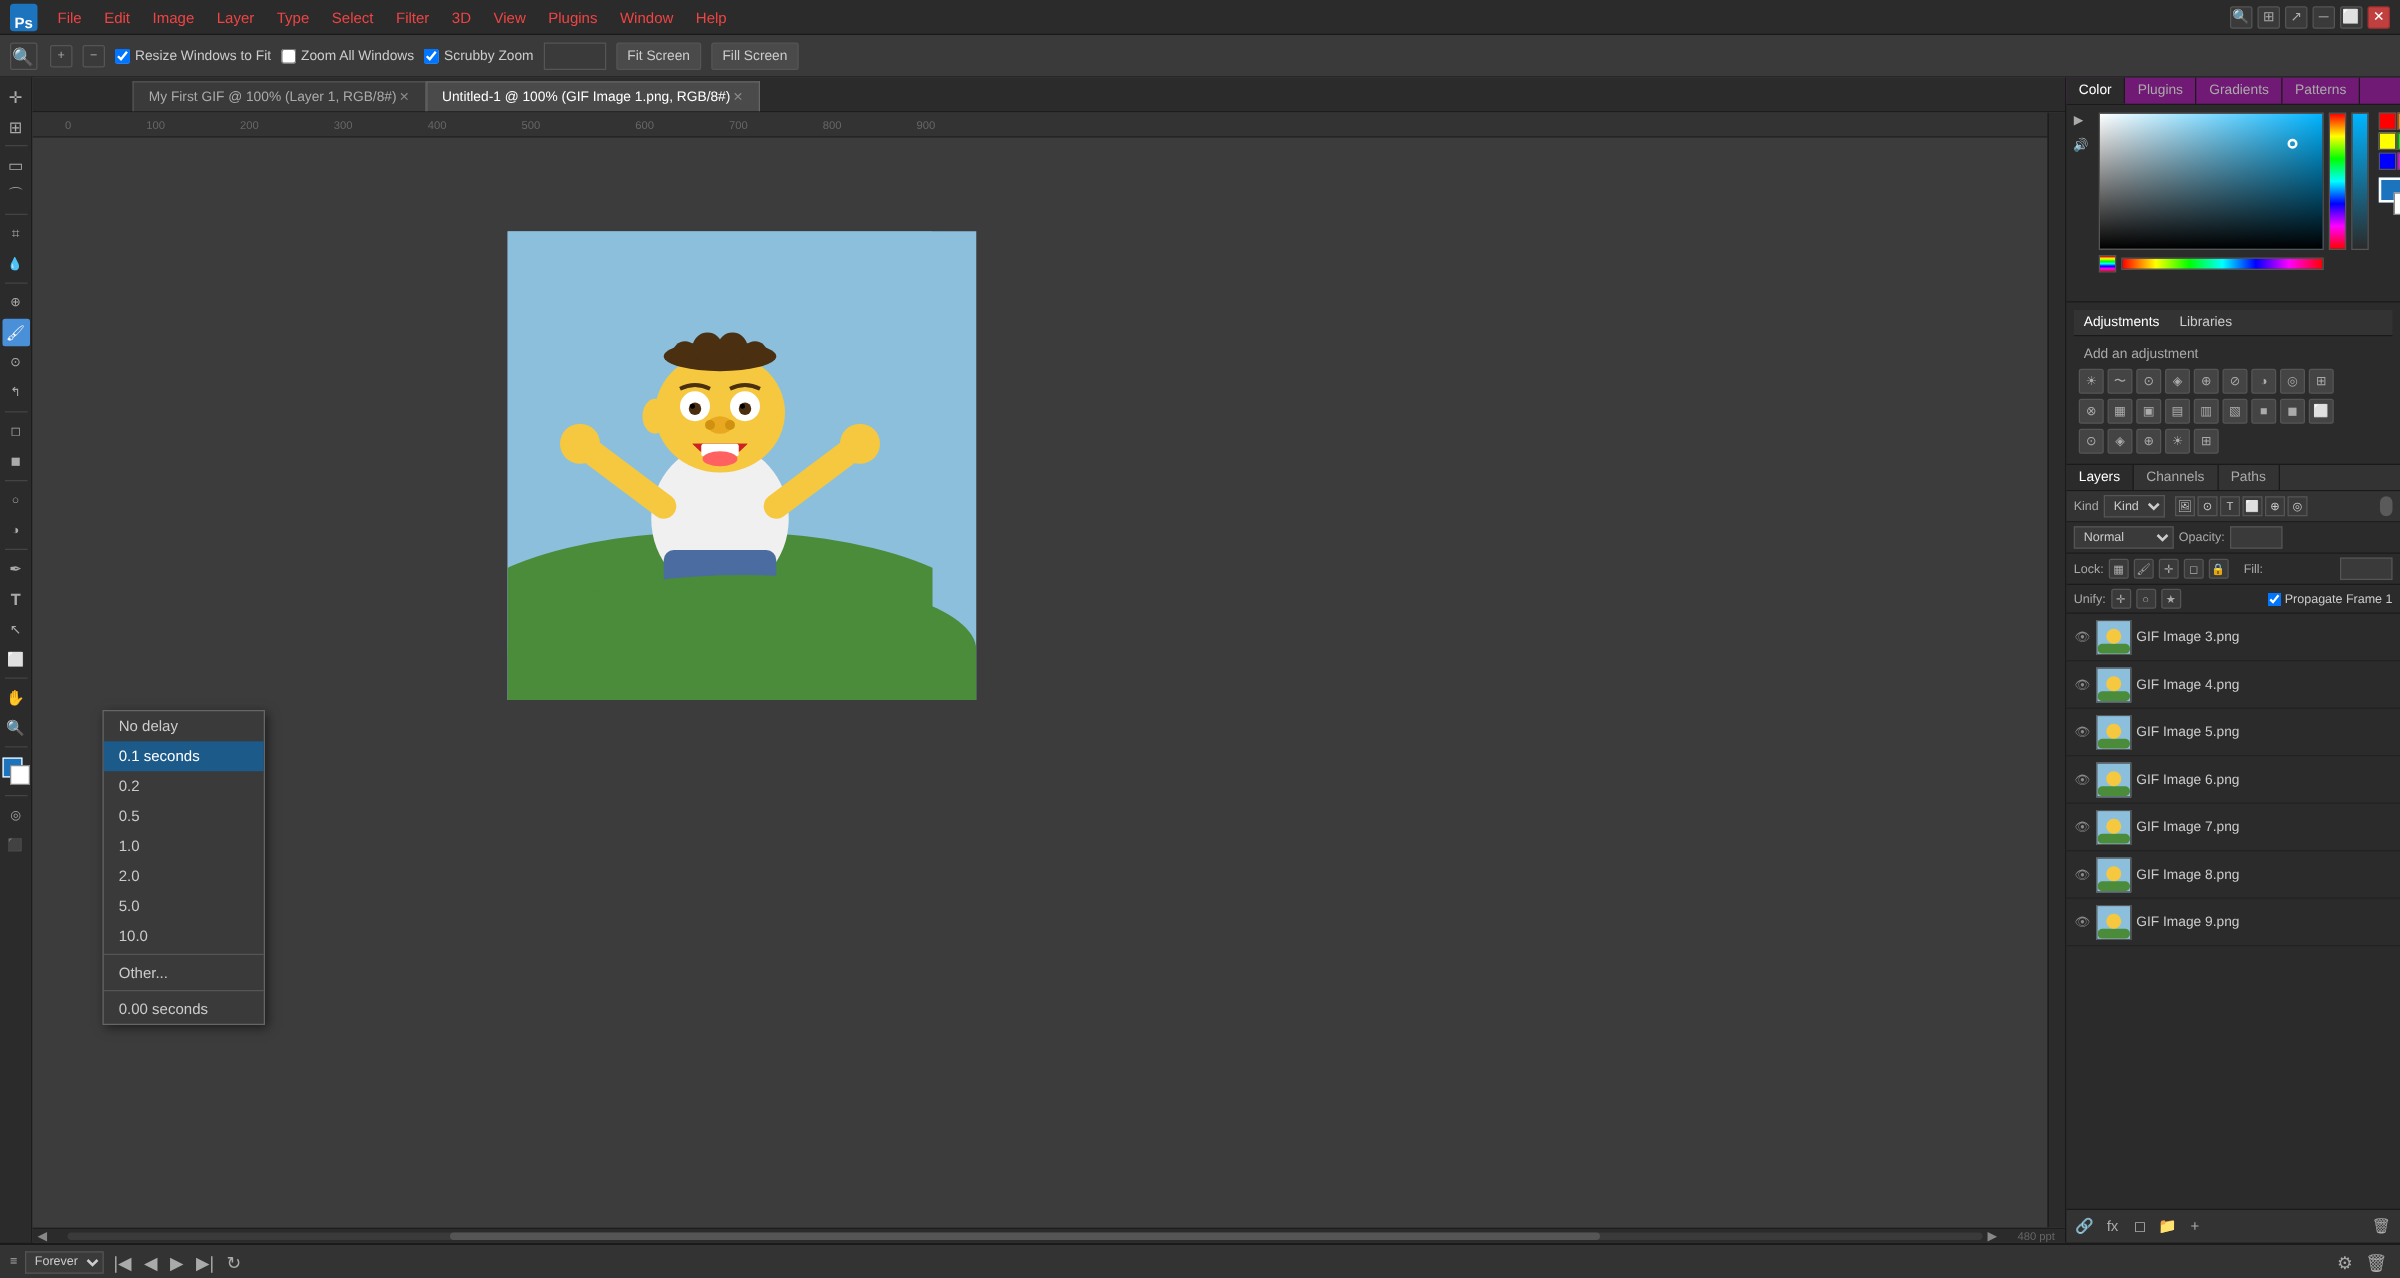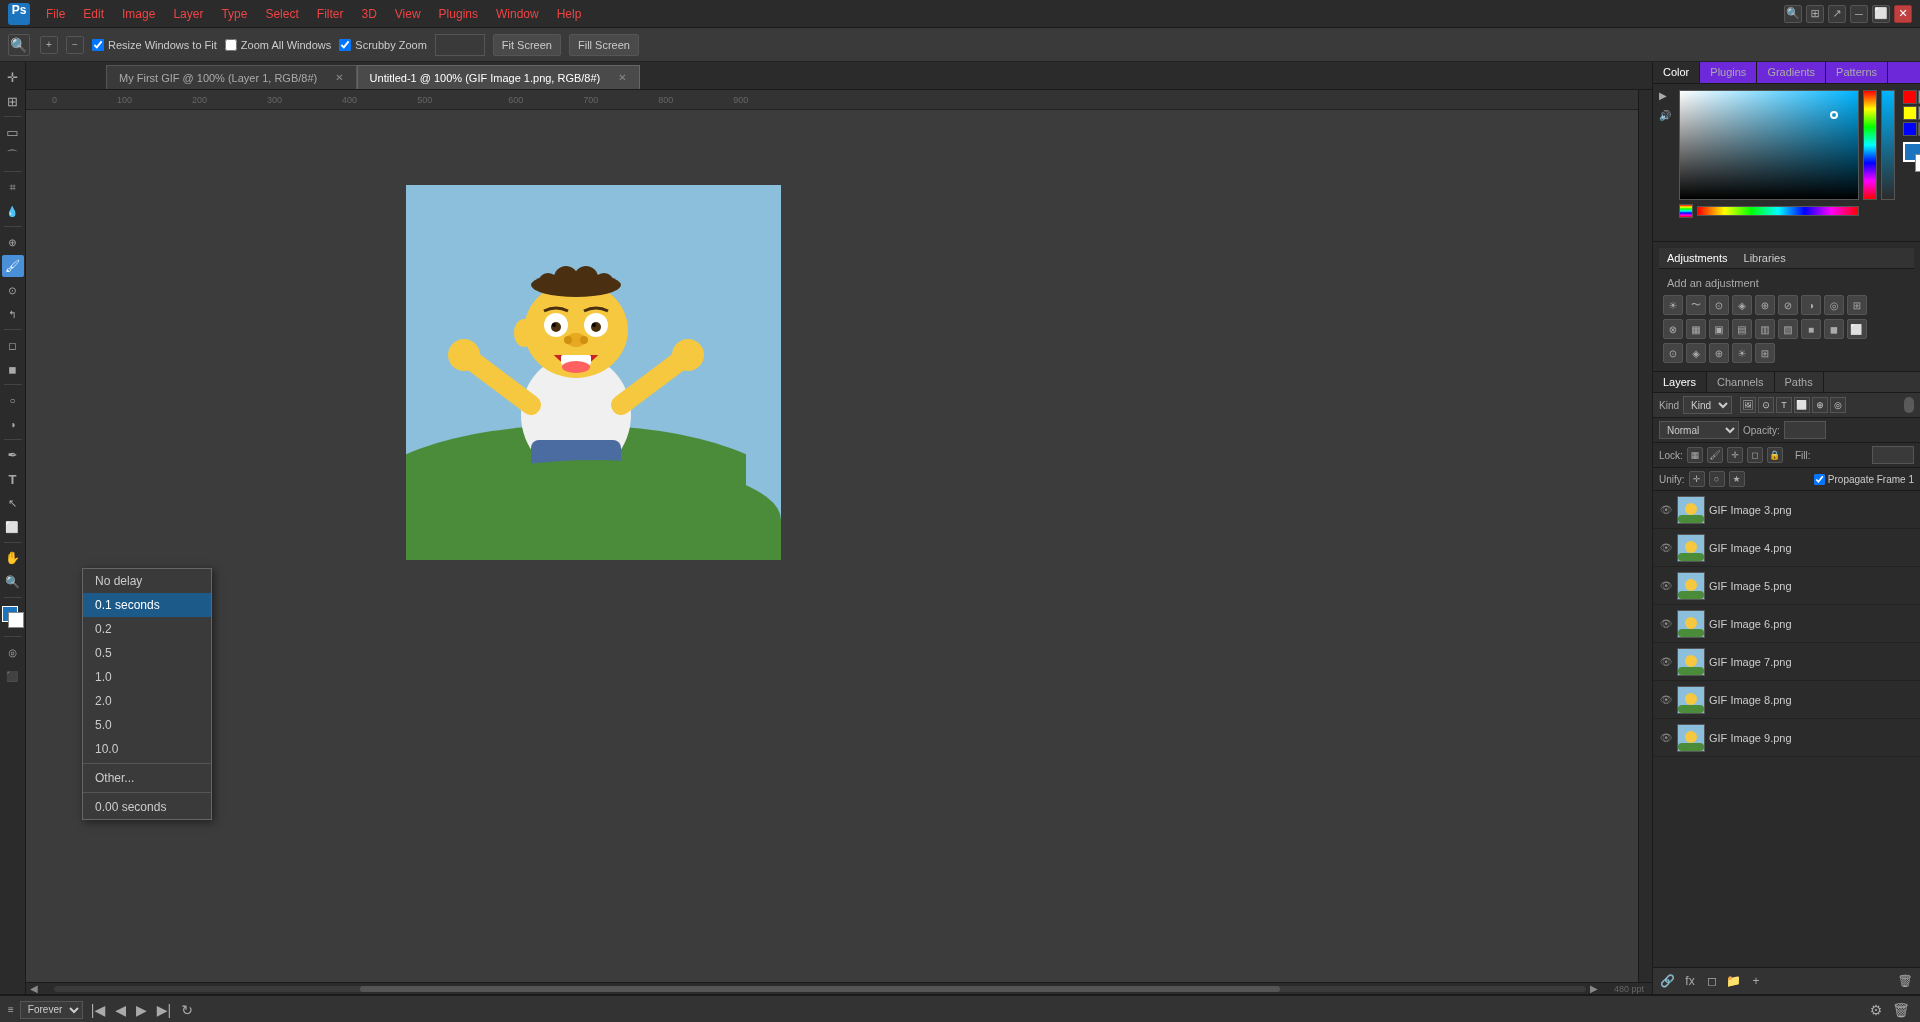--- a/index.html
+++ b/index.html
@@ -19,21 +19,21 @@
       padding: 2px 8px;
       cursor: pointer;
       color: #ef4444;
       font-size: 12px;
       border-radius: 2px;
     }
     .ps-logo {
       width: 22px; height: 22px;
       background: #1c73be;
       border-radius: 3px;
-      display: flex; align-items: flex-start; justify-content: center;
+      display: flex; align-items: flex-end; justify-content: center;
       color: #fff; font-weight: bold; font-size: 12px;
       margin-right: 6px;
     }
 
     
     #options-bar {
       background: #3a3a3a;
       height: 34px;
       display: flex;
       align-items: center;
@@ -129,21 +129,21 @@
       border-bottom: 1px solid #1a1a1a;
     }
     .tab {
       background: #3a3a3a;
       border: 1px solid #555;
       border-bottom: none;
       padding: 4px 12px;
       font-size: 11px;
       color: #aaa;
       cursor: pointer;
-      display: flex; align-items: center; gap: 18px;
+      display: flex; align-items: center; gap: 2px;
       height: 24px;
     }
     .tab.active { background: #4a4a4a; color: #fff; border-color: #666; }
     .tab-close { font-size: 10px; color: #888; cursor: pointer; }
 
     
     #canvas-viewport {
       flex: 1;
       position: relative;
       overflow: hidden;
@@ -184,21 +184,21 @@
       overflow: hidden;
     }
 
     
     #color-panel {
       height: 180px;
       border-bottom: 1px solid #1a1a1a;
     }
     #color-panel-tabs {
       display: flex;
-      background: #6d28d9;
+      background: #701a75;
       border-bottom: 1px solid #1a1a1a;
     }
     .panel-tab {
       padding: 4px 10px;
       font-size: 11px;
       color: #aaa;
       cursor: pointer;
       border-right: 1px solid #1a1a1a;
     }
     .panel-tab.active { color: #fff; background: #2b2b2b; border-bottom: 1px solid #2b2b2b; }

